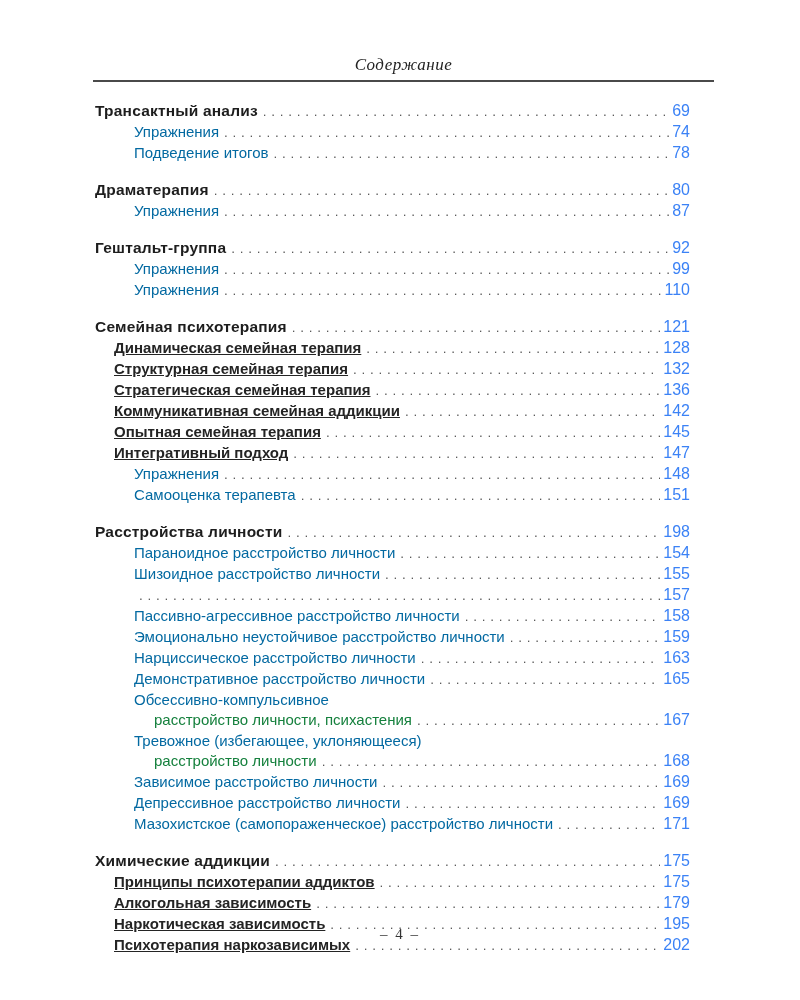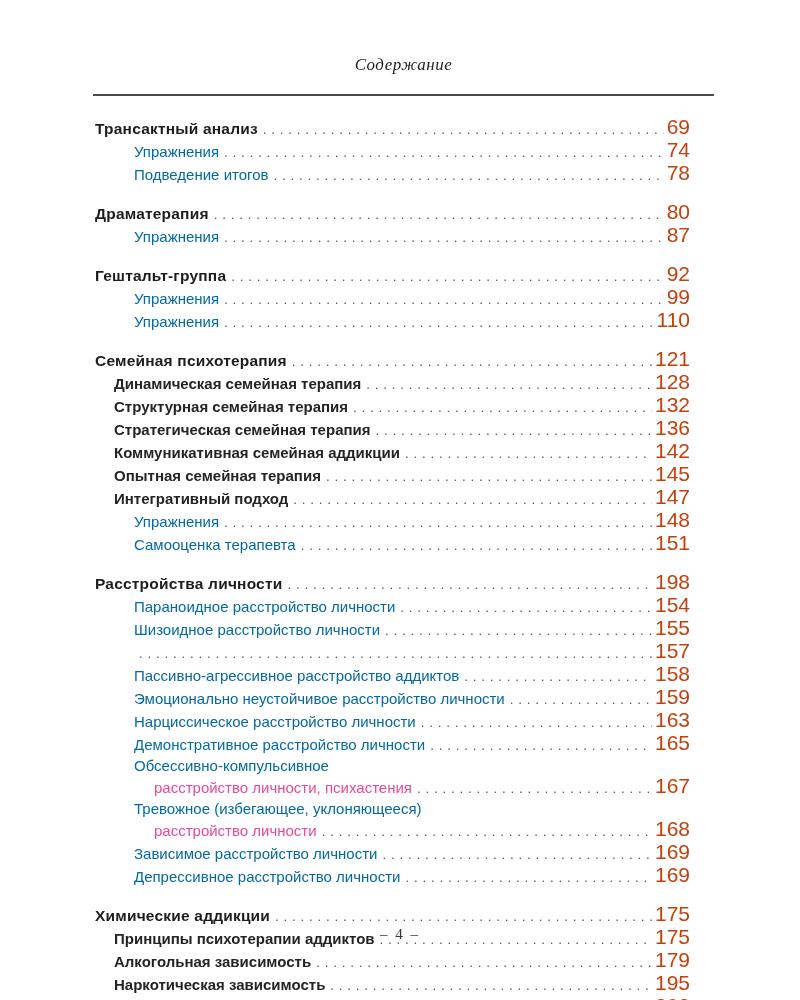--- a/index.html
+++ b/index.html
@@ -18,21 +18,21 @@
   }
 
   
   .toc-header {
     position: absolute;
     left: 93px;
     top: 55px;
     width: 621px;
     text-align: center;
     border-bottom: 2px solid #4a4a4a;
-    padding-bottom: 19px;
+    padding-bottom: 5px;
   }
   .toc-header .title {
     font-family: "Liberation Serif", "DejaVu Serif", serif;
     font-style: italic;
     font-size: 17px;
     color: #222222;
     letter-spacing: 0.5px;
   }
 
   
@@ -45,61 +45,62 @@
   .toc-row {
     line-height: 20px;
     font-size: 15px;
     color: #3a3a3a;
   }
   .toc-row .line {
     display: flex;
     align-items: baseline;
   }
   .toc-row.lvl1 { margin-top: 16px; }
-  .toc-list > .toc-row.lvl1:first-child { margin-top: 16px; }
+  .toc-list > .toc-row.lvl1:first-child { margin-top: 0; }
 
   .toc-row.lvl1 .label {
     font-weight: bold;
     font-size: 15.5px;
     color: #1d1d1d;
     letter-spacing: 0.2px;
   }
   .toc-row.lvl2 .line { padding-left: 19px; }
   .toc-row.lvl2 .label {
     font-weight: bold;
     color: #242424;
+    text-decoration: underline;
   }
   .toc-row.lvl3 .line { padding-left: 39px; }
   .toc-row.lvl3 .label {
     font-weight: normal;
     color: #0369a1;
   }
   .toc-row .line.continuation { padding-left: 59px; }
-  .toc-row .line.continuation .label { font-weight: normal; color: #ec4899; }
+  .toc-row .line.continuation .label { font-weight: normal; color: #15803d; }
 
   .label { white-space: nowrap; }
 
   .dots {
     flex: 1;
     overflow: hidden;
     white-space: nowrap;
     color: #5a5a5a;
     font-weight: normal;
     font-size: 13.5px;
     margin: 0 3px 0 5px;
   }
   .dots::after {
     content: ". . . . . . . . . . . . . . . . . . . . . . . . . . . . . . . . . . . . . . . . . . . . . . . . . . . . . . . . . . . . . . . . . . . . . . . . . . . . . . . . . . . . . . . . . . . .";
     letter-spacing: 0.5px;
   }
   .pagenum {
     white-space: nowrap;
     font-weight: normal;
-    color: #c2410c;
-    font-size: 21px;
+    color: #3b82f6;
+    font-size: 16px;
   }
 
   
   .footer {
     position: absolute;
     left: 0;
     top: 926px;
     width: 800px;
     text-align: center;
     font-family: "Liberation Serif", "DejaVu Serif", serif;
@@ -259,21 +260,21 @@
         </div>
       </div>
       <div class="toc-row lvl3">
         <div class="line">
           <span class="dots"></span>
           <span class="pagenum">157</span>
         </div>
       </div>
       <div class="toc-row lvl3">
         <div class="line">
-          <span class="label">Пассивно-агрессивное расстройство аддиктов</span>
+          <span class="label">Пассивно-агрессивное расстройство личности</span>
           <span class="dots"></span>
           <span class="pagenum">158</span>
         </div>
       </div>
       <div class="toc-row lvl3">
         <div class="line">
           <span class="label">Эмоционально неустойчивое расстройство личности</span>
           <span class="dots"></span>
           <span class="pagenum">159</span>
         </div>
@@ -319,20 +320,27 @@
           <span class="pagenum">169</span>
         </div>
       </div>
       <div class="toc-row lvl3">
         <div class="line">
           <span class="label">Депрессивное расстройство личности</span>
           <span class="dots"></span>
           <span class="pagenum">169</span>
         </div>
       </div>
+      <div class="toc-row lvl3">
+        <div class="line">
+          <span class="label">Мазохистское (самопораженческое) расстройство личности</span>
+          <span class="dots"></span>
+          <span class="pagenum">171</span>
+        </div>
+      </div>
       <div class="toc-row lvl1">
         <div class="line">
           <span class="label">Химические аддикции</span>
           <span class="dots"></span>
           <span class="pagenum">175</span>
         </div>
       </div>
       <div class="toc-row lvl2">
         <div class="line">
           <span class="label">Принципы психотерапии аддиктов</span>

